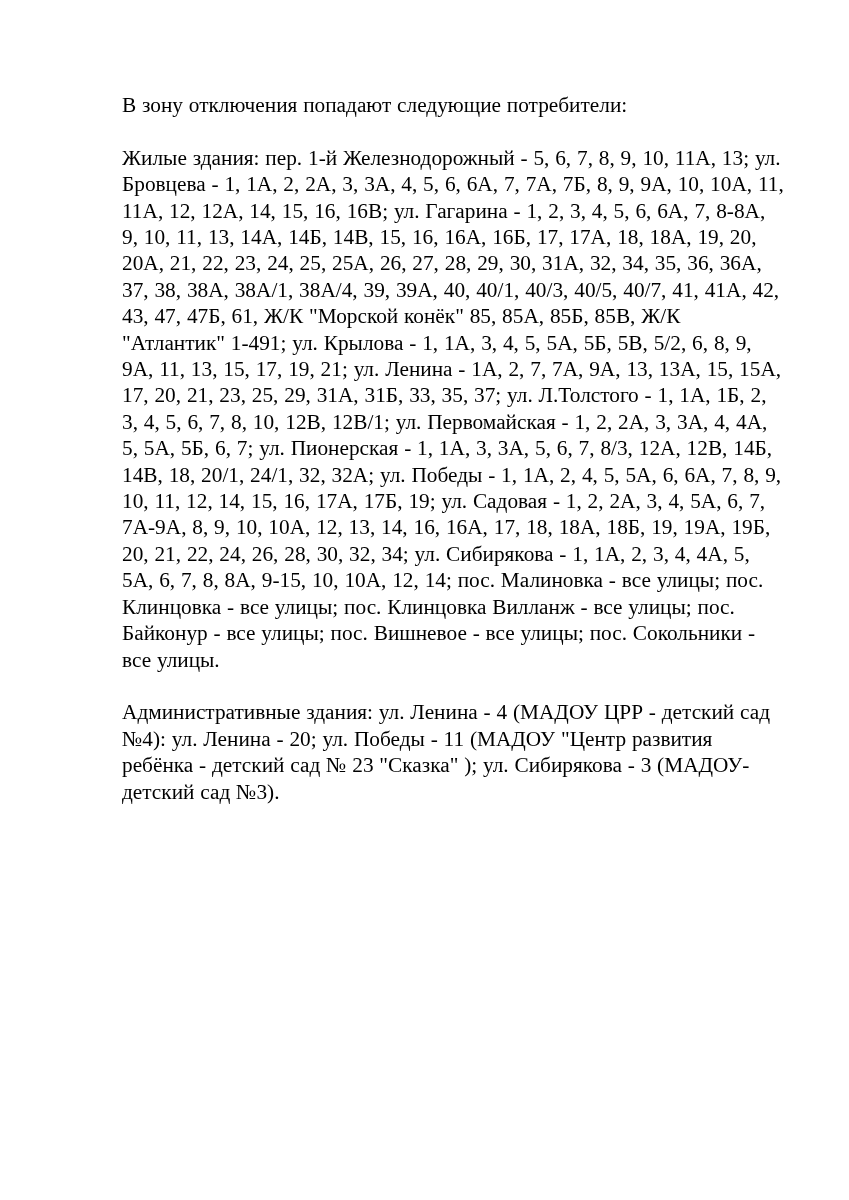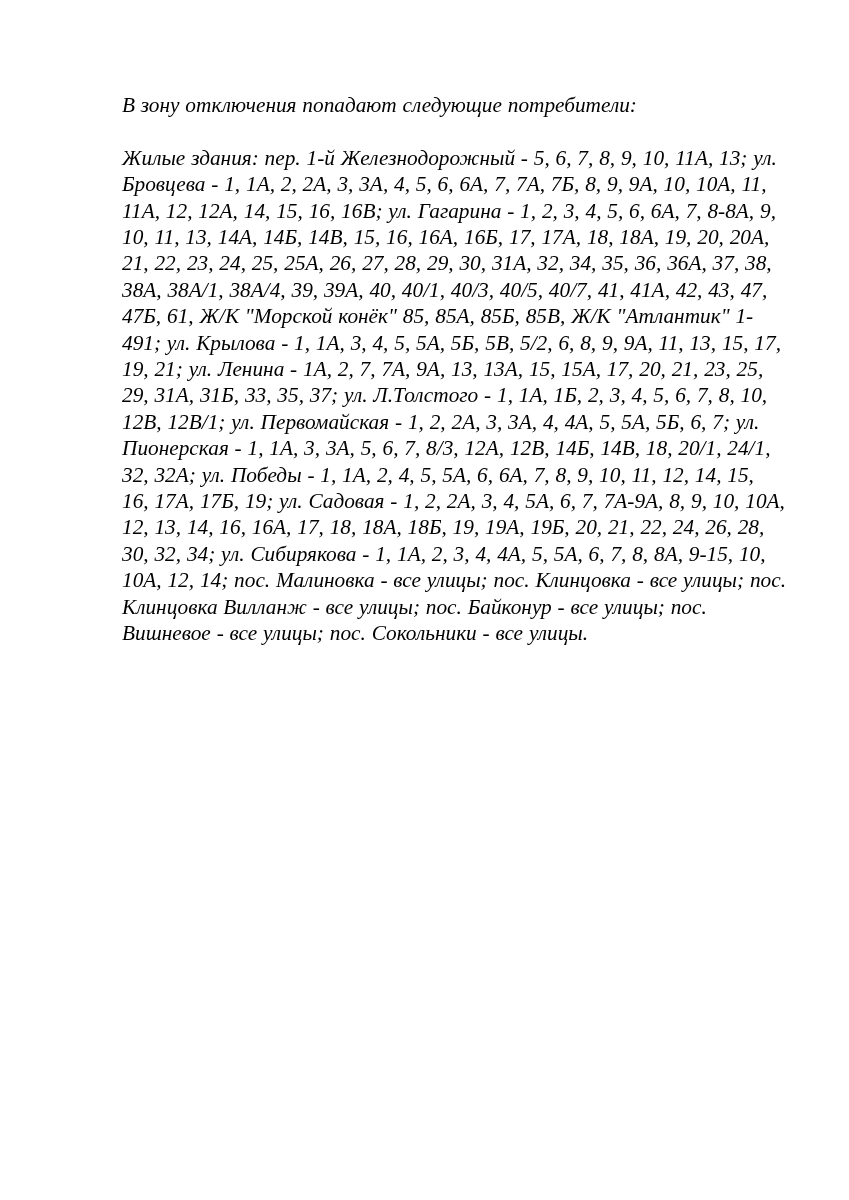--- a/index.html
+++ b/index.html
@@ -6,21 +6,20 @@
     margin: 0;
     padding: 0;
     background: #ffffff;
   }
   .page {
     position: relative;
     width: 849px;
     height: 1200px;
     background: #ffffff;
     overflow: hidden;
-    font-style: italic;
   }
   .text-block {
     position: absolute;
     left: 122px;
     top: 92px;
     width: 664px;
     font-family: "Liberation Serif", "DejaVu Serif", serif;
     font-size: 21.3px;
     line-height: 26.4px;
     color: #000000;
@@ -32,14 +31,15 @@
     padding: 0;
   }
 </style>
 </head>
 <body>
 
 <div class="page">
   <div class="text-block">
     <p>В зону отключения попадают следующие потребители:</p>
     <p>Жилые здания: пер. 1-й Железнодорожный - 5, 6, 7, 8, 9, 10, 11А, 13; ул. Бровцева - 1, 1А, 2, 2А, 3, 3А, 4, 5, 6, 6А, 7, 7А, 7Б, 8, 9, 9А, 10, 10А, 11, 11А, 12, 12А, 14, 15, 16, 16В; ул. Гагарина - 1, 2, 3, 4, 5, 6, 6А, 7, 8-8А, 9, 10, 11, 13, 14А, 14Б, 14В, 15, 16, 16А, 16Б, 17, 17А, 18, 18А, 19, 20, 20А, 21, 22, 23, 24, 25, 25А, 26, 27, 28, 29, 30, 31А, 32, 34, 35, 36, 36А, 37, 38, 38А, 38А/1, 38А/4, 39, 39А, 40, 40/1, 40/3, 40/5, 40/7, 41, 41А, 42, 43, 47, 47Б, 61, Ж/К "Морской конёк" 85, 85А, 85Б, 85В, Ж/К "Атлантик" 1-491; ул. Крылова - 1, 1А, 3, 4, 5, 5А, 5Б, 5В, 5/2, 6, 8, 9, 9А, 11, 13, 15, 17, 19, 21; ул. Ленина - 1А, 2, 7, 7А, 9А, 13, 13А, 15, 15А, 17, 20, 21, 23, 25, 29, 31А, 31Б, 33, 35, 37; ул. Л.Толстого - 1, 1А, 1Б, 2, 3, 4, 5, 6, 7, 8, 10, 12В, 12В/1; ул. Первомайская - 1, 2, 2А, 3, 3А, 4, 4А, 5, 5А, 5Б, 6, 7; ул. Пионерская - 1, 1А, 3, 3А, 5, 6, 7, 8/3, 12А, 12В, 14Б, 14В, 18, 20/1, 24/1, 32, 32А; ул. Победы - 1, 1А, 2, 4, 5, 5А, 6, 6А, 7, 8, 9, 10, 11, 12, 14, 15, 16, 17А, 17Б, 19; ул. Садовая - 1, 2, 2А, 3, 4, 5А, 6, 7, 7А-9А, 8, 9, 10, 10А, 12, 13, 14, 16, 16А, 17, 18, 18А, 18Б, 19, 19А, 19Б, 20, 21, 22, 24, 26, 28, 30, 32, 34; ул. Сибирякова - 1, 1А, 2, 3, 4, 4А, 5, 5А, 6, 7, 8, 8А, 9-15, 10, 10А, 12, 14; пос. Малиновка - все улицы; пос. Клинцовка - все улицы; пос. Клинцовка Вилланж - все улицы; пос. Байконур - все улицы; пос. Вишневое - все улицы; пос. Сокольники - все улицы.</p>
+    <p>Административные здания: ул. Ленина - 4 (МАДОУ ЦРР - детский сад №4): ул. Ленина - 20; ул. Победы - 11 (МАДОУ "Центр развития ребёнка - детский сад № 23 "Сказка" ); ул. Сибирякова - 3 (МАДОУ-детский сад №3).</p>
   </div>
 </div>
 
 </body></html>

